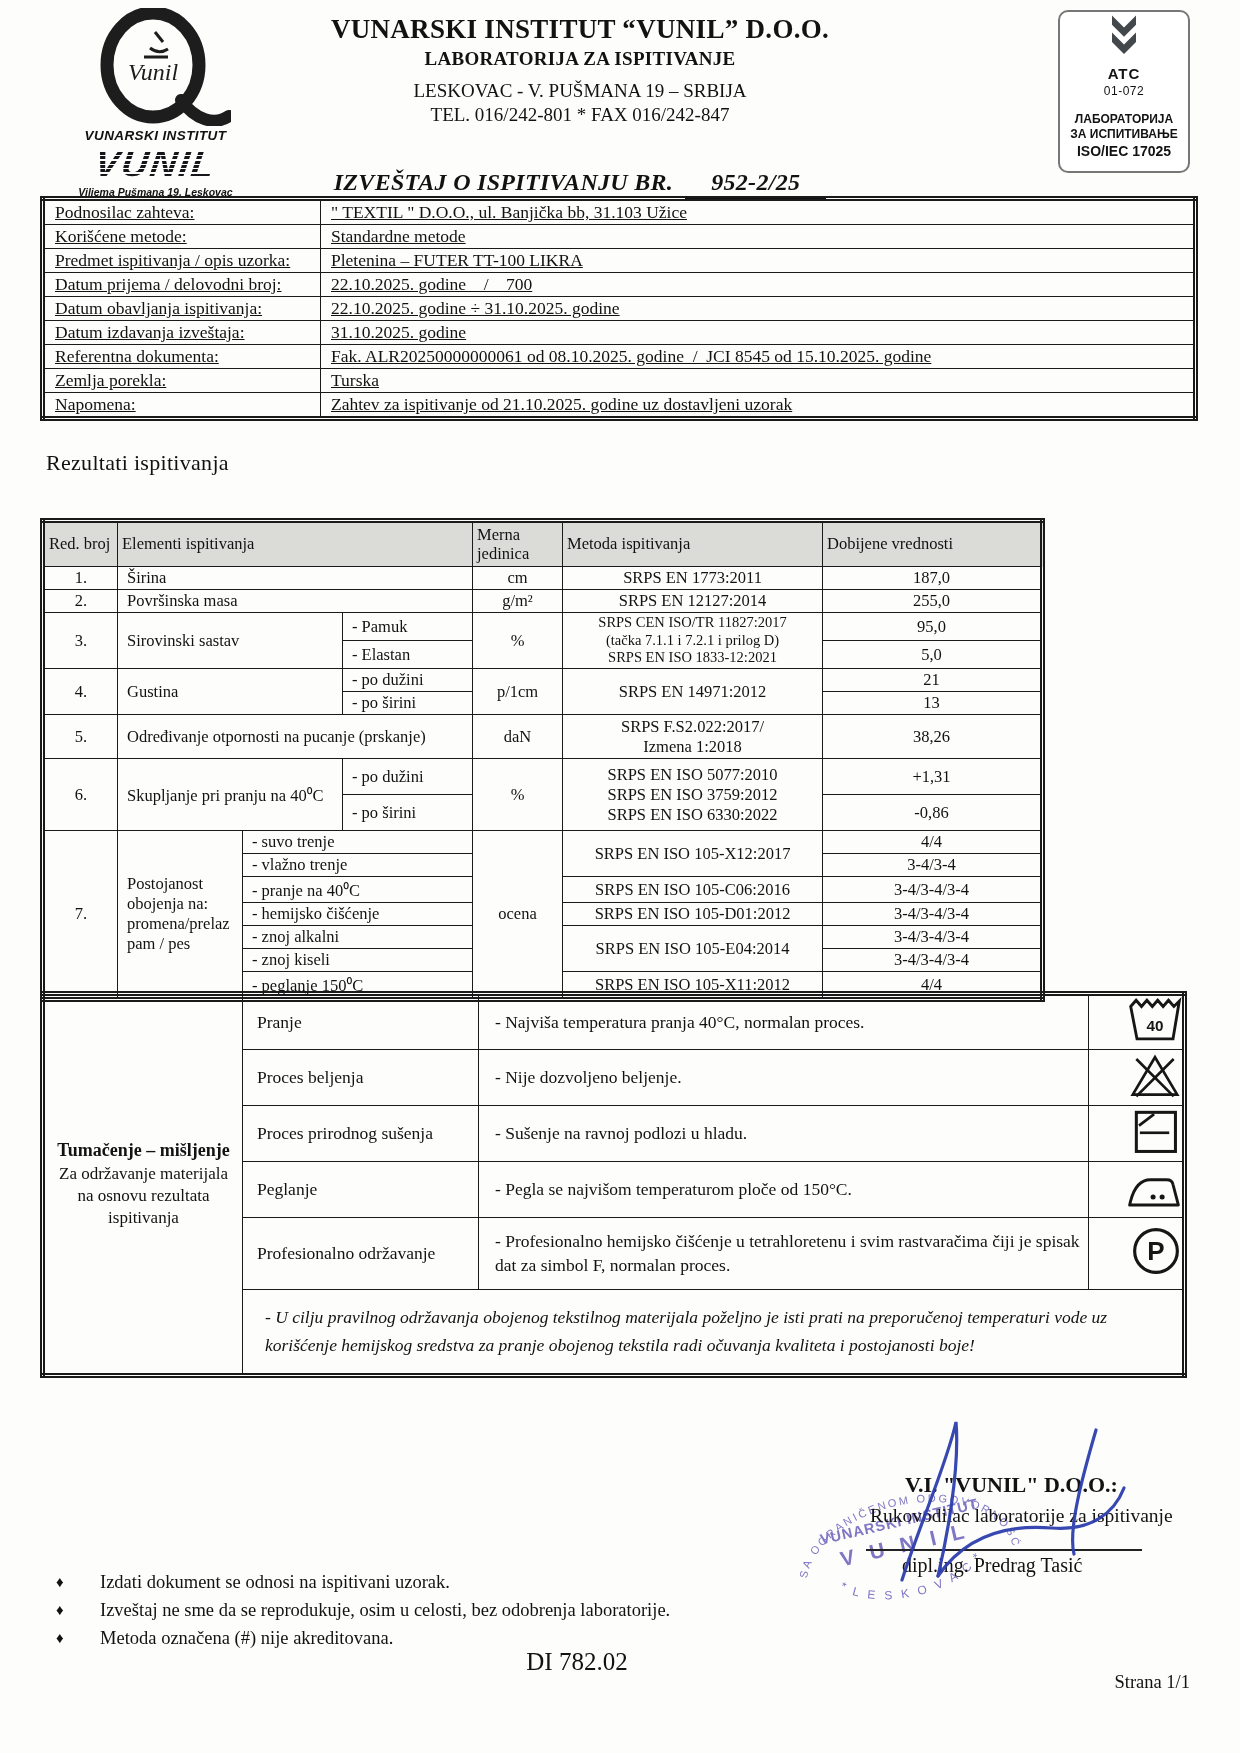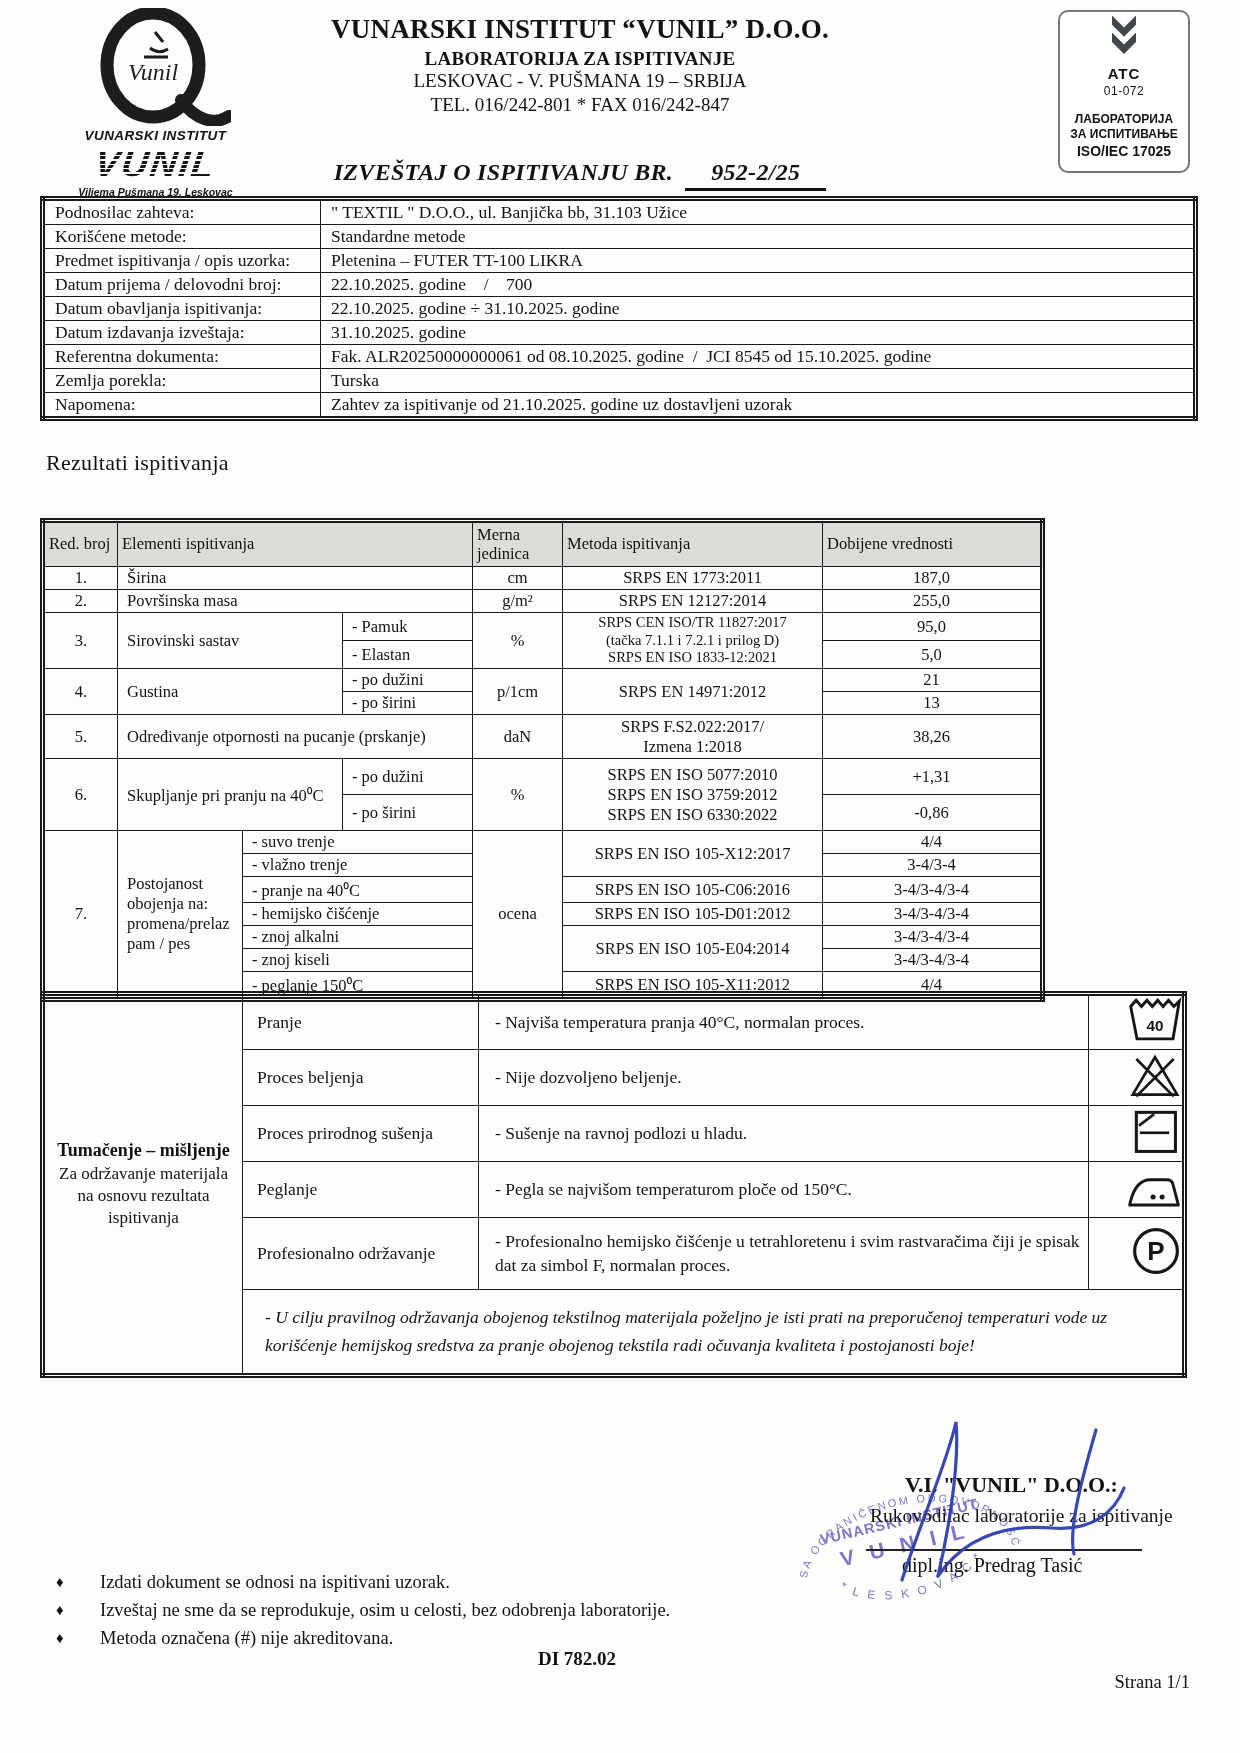--- a/index.html
+++ b/index.html
@@ -12,34 +12,34 @@
   .hdr-logo .q-svg { display:block; margin:0 auto; }
   .logo-inst { font:italic 700 13.5px "Liberation Sans", sans-serif; letter-spacing:.4px; margin-top:2px; }
   .wordmark-wrap { position:relative; display:inline-block; margin-top:0; }
   .wordmark { position:relative; display:inline-block; font:italic 900 37px "Liberation Sans", sans-serif; letter-spacing:2px; transform:skewX(-8deg); color:#15151a; }
   .wordmark-wrap::after { content:""; position:absolute; inset:0; background:repeating-linear-gradient(to bottom, rgba(255,255,255,0) 0 3px, #fdfdfc 3px 4.4px); pointer-events:none; }
   .logo-addr { font:italic 700 10.5px "Liberation Sans", sans-serif; margin-top:1px; }
 
   .hdr-center { position:absolute; left:235px; top:14px; width:690px; text-align:center; }
   .inst-name { font-weight:700; font-size:27px; letter-spacing:.3px; }
   .lab-name  { font-weight:700; font-size:19px; margin-top:3px; letter-spacing:.3px; }
-  .addr-line { font-size:19px; margin-top:0; }
+  .addr-line { font-size:19px; margin-top:10px; }
   .tel-line  { font-size:19px; margin-top:2px; }
   .report-title { margin-top:43px; font:italic 700 24px "Liberation Serif", serif; letter-spacing:.3px; }
   .report-no { display:inline-block; border-bottom:3px solid #111; padding:0 26px 2px 26px; margin-left:12px; }
 
   .badge { position:absolute; left:1058px; top:10px; width:132px; height:163px; border:2px solid #777; border-radius:10px; text-align:center; font-family:"Liberation Sans", sans-serif; background:#fff; }
   .badge .acr { font-weight:700; font-size:15px; letter-spacing:1px; margin-top:1px; }
   .badge .num { font-size:12px; margin-top:2px; letter-spacing:.5px; }
   .badge .cyr { font-weight:700; font-size:12px; line-height:1.25; margin-top:14px; }
   .badge .iso { font-weight:700; font-size:14px; margin-top:1px; }
 
   
   table { border-collapse:collapse; table-layout:fixed; }
-  .info-tbl { position:absolute; left:40px; top:196px; width:1158px; border:5px double #1a1a1a; }
+  .info-tbl { position:absolute; left:40px; top:196px; width:1158px; border:5px double #1a1a1a;text-decoration:underline; }
   .info-tbl td { border:1.5px solid #1a1a1a; font-size:17.5px; padding:1px 10px; height:21px; vertical-align:middle; white-space:nowrap; overflow:hidden; }
   .info-tbl td.lab { width:278px; }
 
   .results-heading { position:absolute; left:46px; top:450px; font-size:22px; letter-spacing:.3px; }
 
   
   .res-tbl { position:absolute; left:40px; top:518px; width:1002px; border:5px double #1a1a1a; }
   .res-tbl th, .res-tbl td { border:1.5px solid #1a1a1a; font-weight:400; font-size:16.5px; vertical-align:middle; padding:1px 4px; }
   .res-tbl thead th { background:#dbdbd8; height:46px; text-align:left; line-height:1.15; }
   .res-tbl .c { text-align:center; }
@@ -65,21 +65,21 @@
   .role { left:870px; top:1505px; font-size:19.5px; }
   .sig-line { left:866px; top:1549px; width:276px; border-top:2.5px solid #222; }
   .sig-name { left:902px; top:1554px; font-size:20px; }
   .stamp { left:772px; top:1462px; transform:rotate(-13deg); opacity:.88; }
   .sig-ink { left:856px; top:1402px; pointer-events:none; }
 
   .notes { left:56px; top:1572px; width:700px; }
   .note-row { display:flex; align-items:flex-start; margin-bottom:7px; }
   .note-row .dia { width:44px; font-size:15px; padding-top:2px; }
   .note-row .ntx { font-size:18.5px; }
-  .doc-code { left:512px; top:1648px; width:130px; text-align:center; font-weight:700; font-size:19px; }
+  .doc-code { left:512px; top:1648px; width:130px; text-align:center; font-weight:400; font-size:25px; }
   .page-no { left:1060px; top:1672px; width:130px; text-align:right; font-size:18.5px; }
 
   svg text { font-family:"Liberation Sans", sans-serif; }
   .care-num { font-weight:700; }
 </style>
 </head>
 <body>
 
 <div class="page">
 

